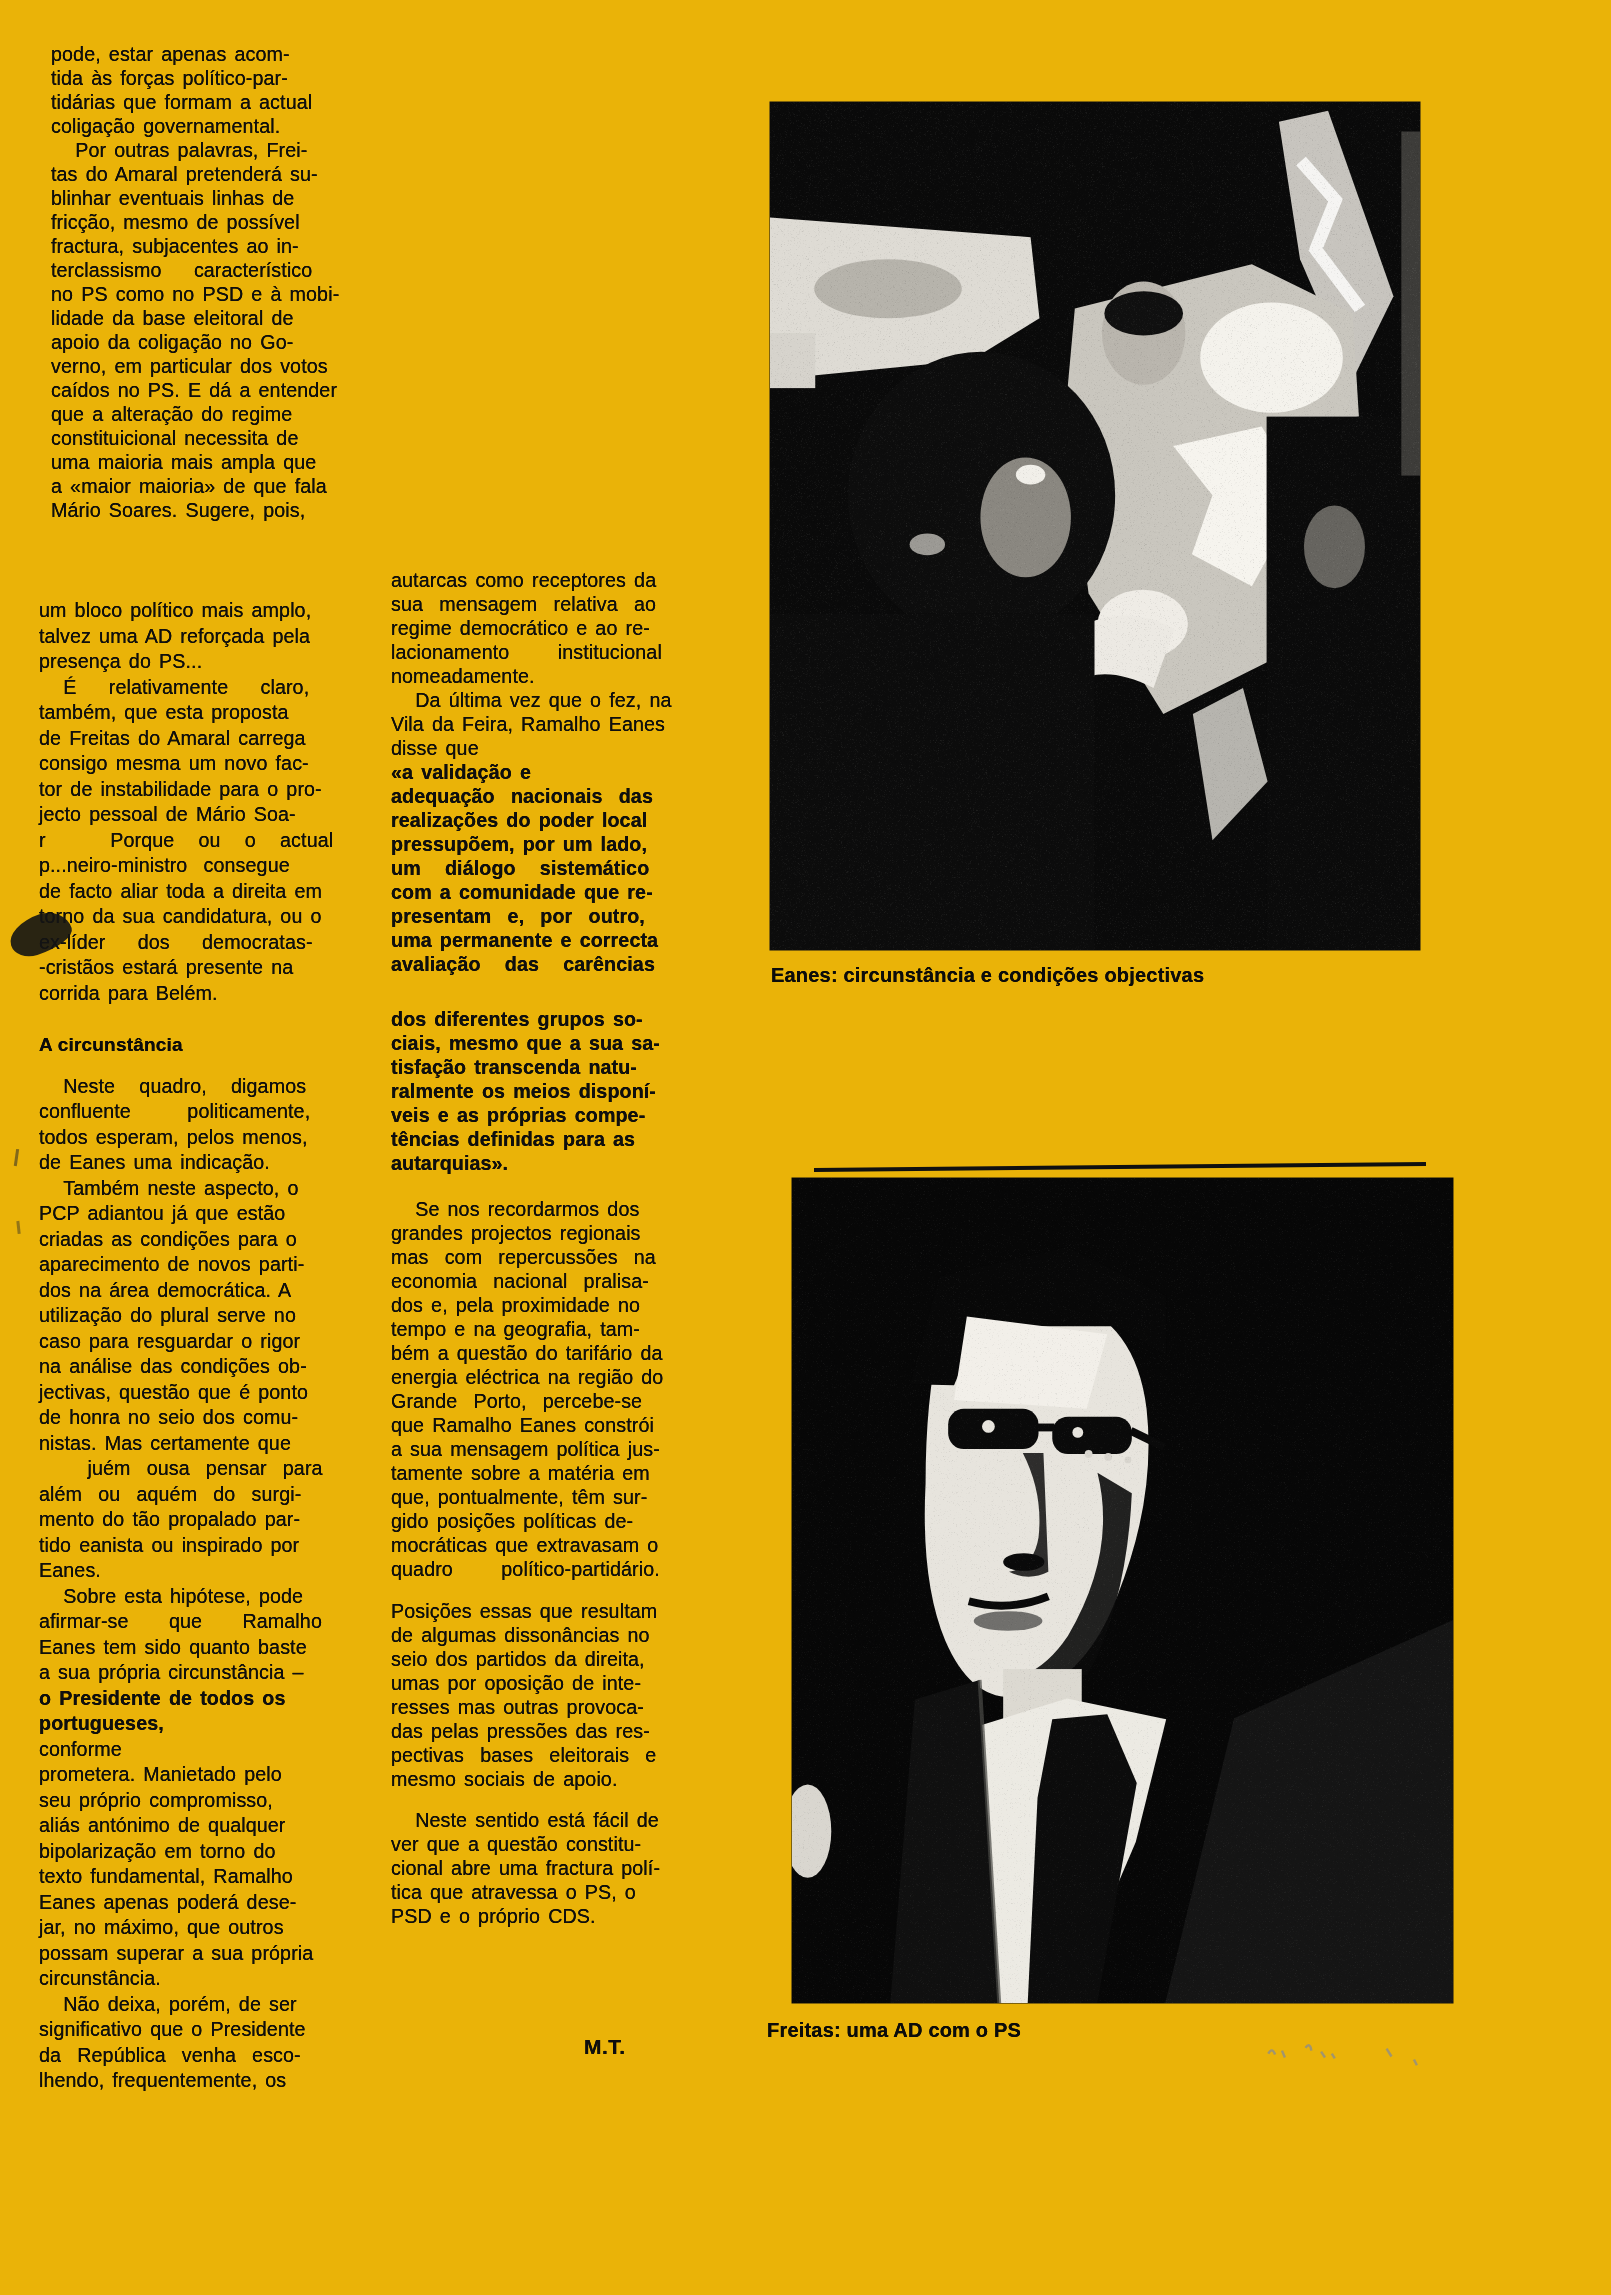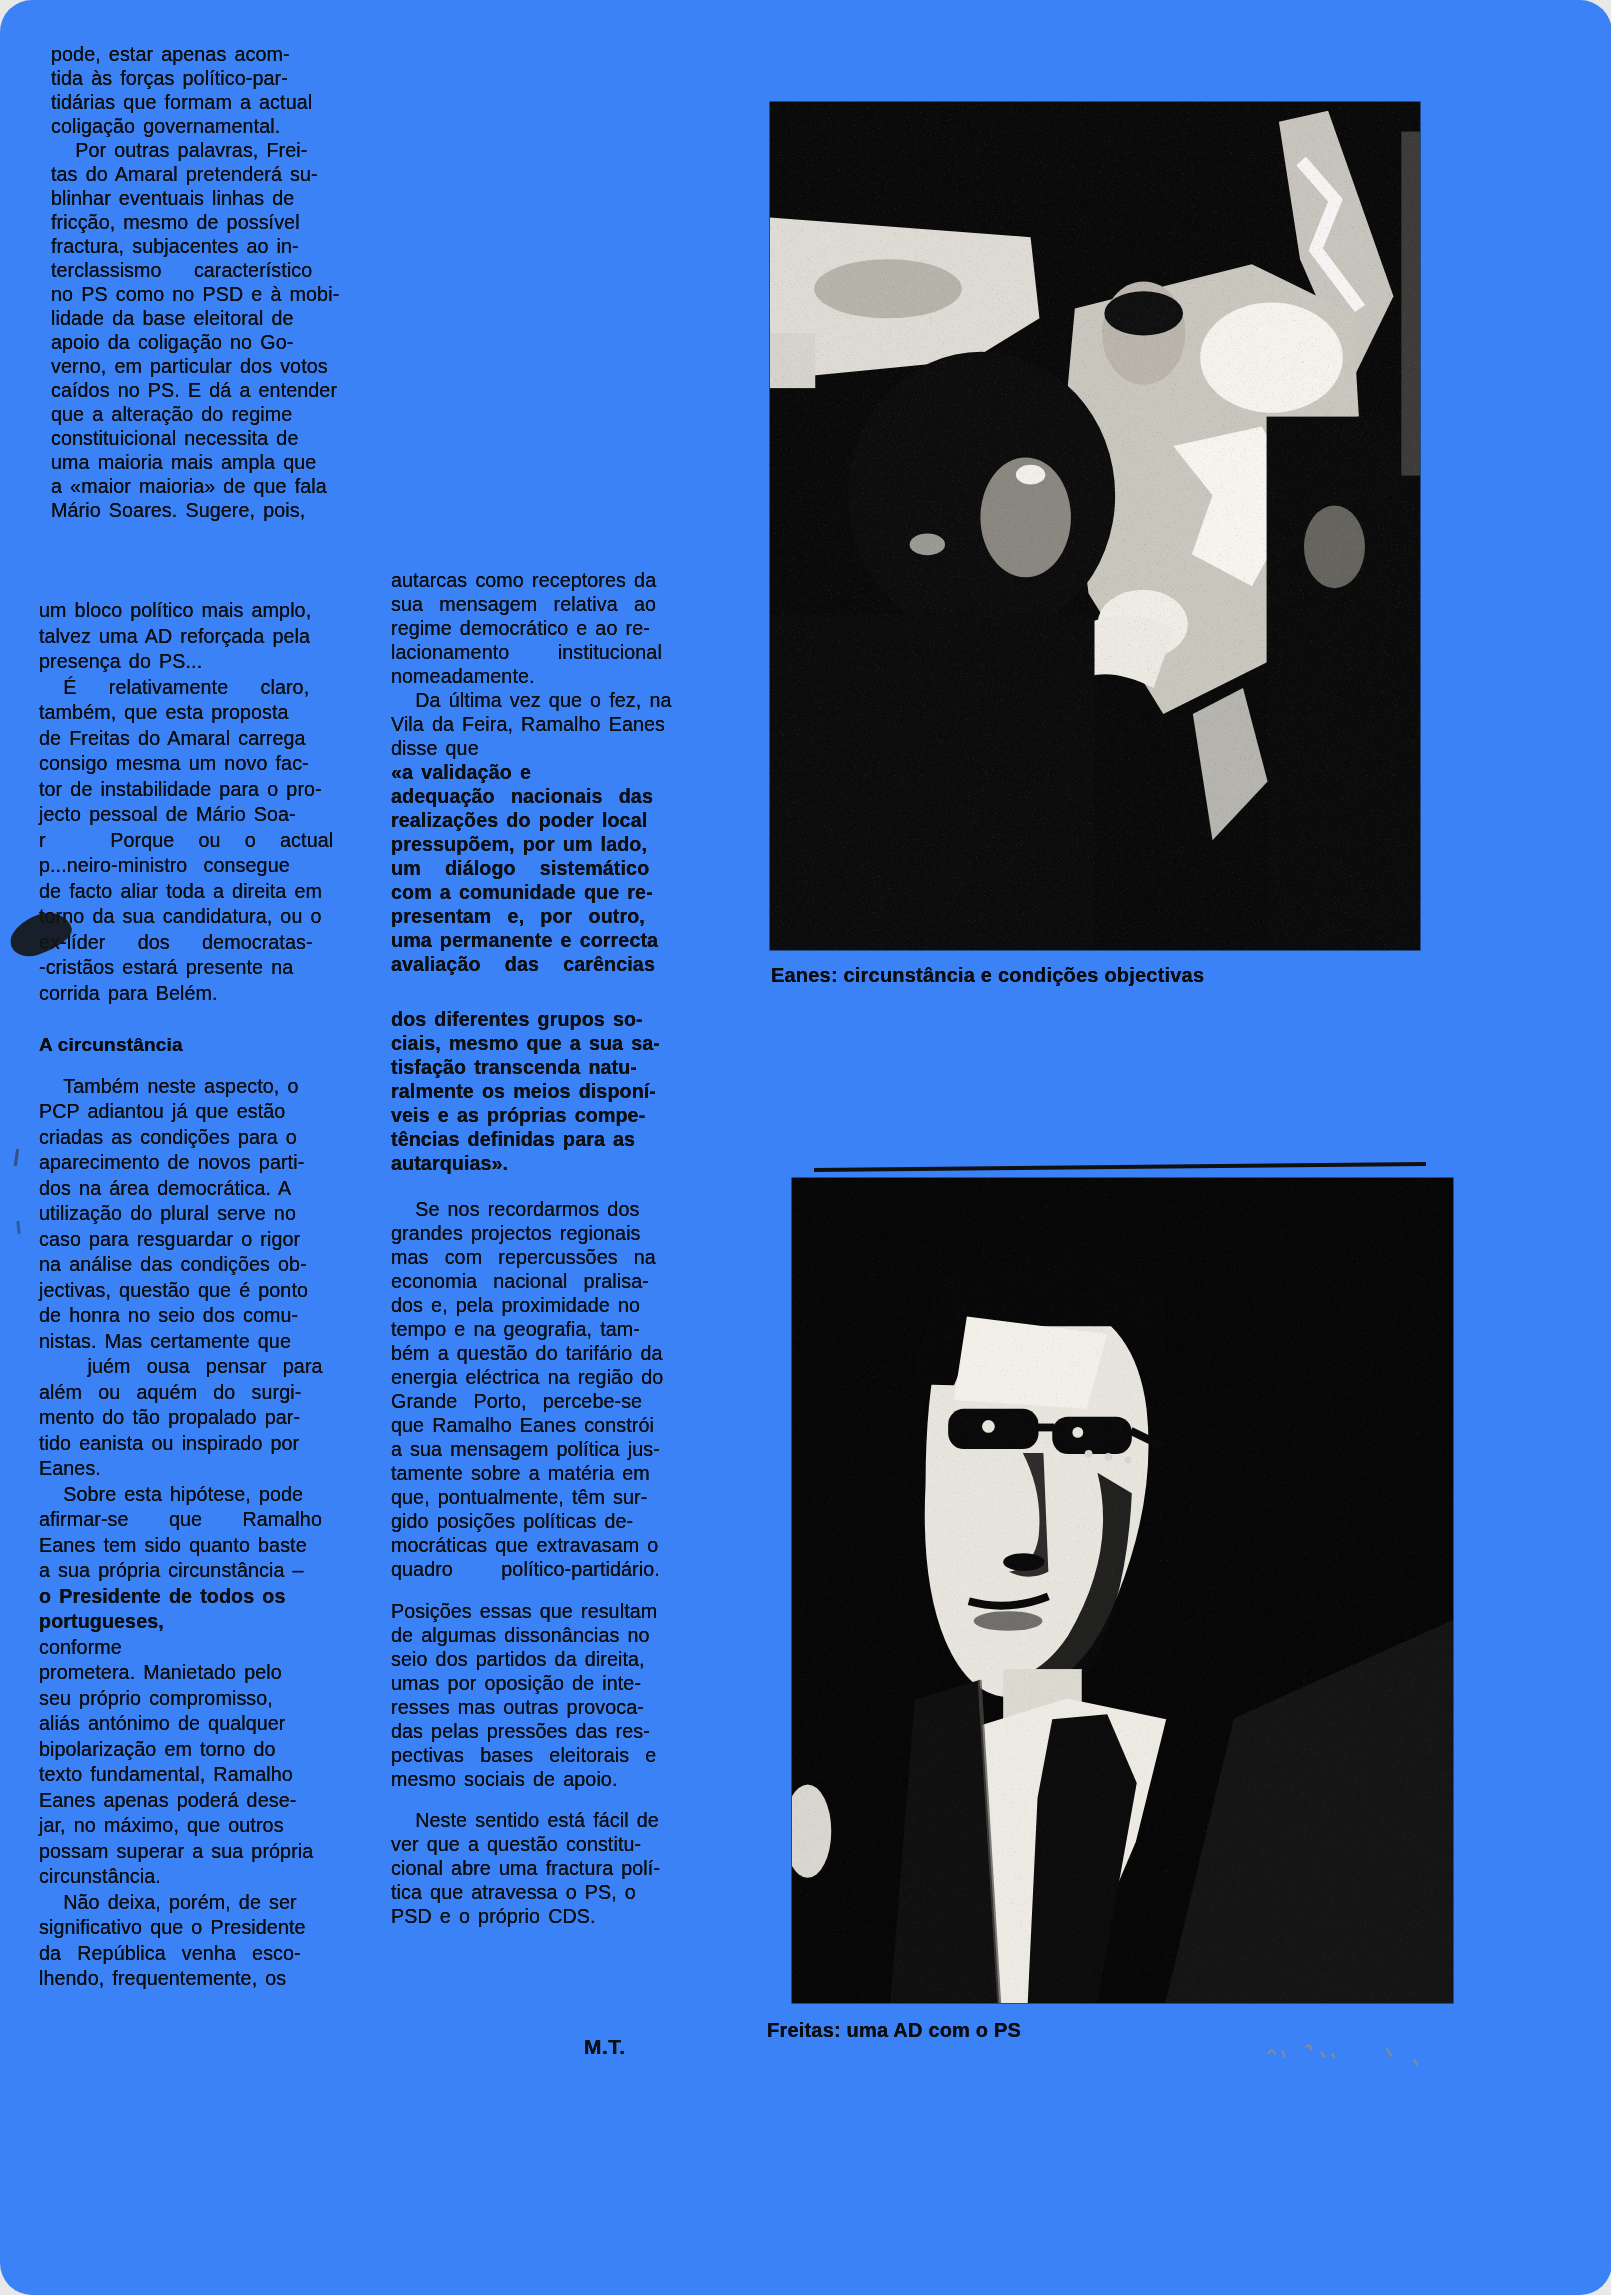--- a/index.html
+++ b/index.html
@@ -1,23 +1,22 @@
 <!DOCTYPE html>
 <html style="font-size:7.9px"><head>
 <meta charset="utf-8">
 <style>
   html,body{margin:0;padding:0;background:#e8e8e6;}
   .page{
     position:relative;
     width:1612px;height:2295px;
-    background:#3b82f6;
+    background:#eab308;
     overflow:hidden;
     font-family:"Liberation Sans", sans-serif;
     color:#0f0f0f;
-    border-radius:32px;
   }
   .para{
     white-space:pre-wrap;
     font-size:19.7px;
     line-height:24px;
     word-spacing:2.5px;
     letter-spacing:0.1px;
     color:#0f0f0f;
     text-shadow:0 0 0.3px #000;
   }
@@ -112,20 +111,24 @@
 tor de instabilidade para o pro-
 jecto pessoal de Mário Soa-
 r        Porque   ou   o   actual
 p...neiro-ministro  consegue
 de facto aliar toda a direita em
 torno da sua candidatura, ou o
 ex-líder    dos    democratas-
 -cristãos estará presente na
 corrida para Belém.</div>
     <div class="heading">A circunstância</div>
+    <div class="para">   Neste   quadro,   digamos
+confluente       politicamente,
+todos esperam, pelos menos,
+de Eanes uma indicação.</div>
     <div class="para">   Também neste aspecto, o
 PCP adiantou já que estão
 criadas as condições para o
 aparecimento de novos parti-
 dos na área democrática. A
 utilização do plural serve no
 caso para resguardar o rigor
 na análise das condições ob-
 jectivas, questão que é ponto
 de honra no seio dos comu-

